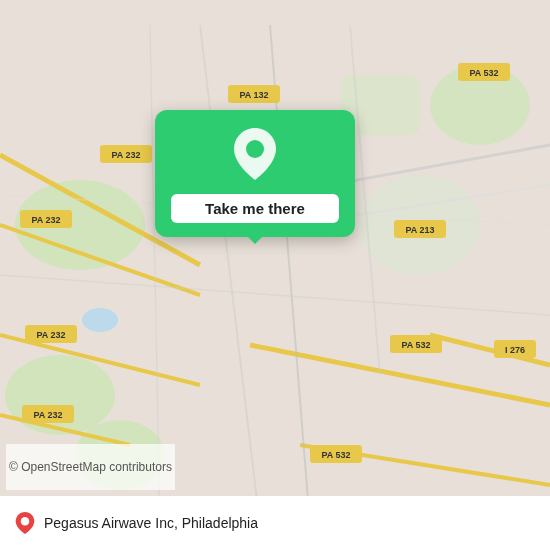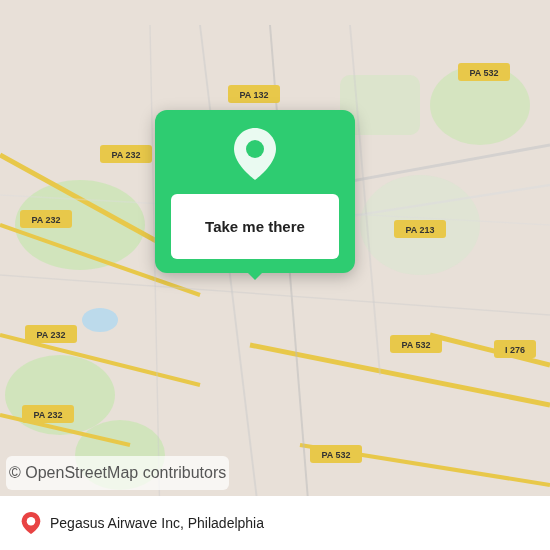--- a/index.html
+++ b/index.html
@@ -19,21 +19,21 @@
       background: #e8e0d8;
       position: absolute;
       top: 0; left: 0;
     }
 
     
     #bottom-bar {
       position: absolute;
       bottom: 0; left: 0; right: 0;
       background: white;
-      padding: 10px 20px;
+      padding: 10px 14px;
       display: flex;
       align-items: center;
       justify-content: space-between;
       height: 54px;
       z-index: 10;
     }
 
     #location-info {
       display: flex;
       align-items: center;
@@ -54,26 +54,26 @@
     #moovit-logo {
       display: flex;
       align-items: center;
     }
 
     
     #copyright {
       position: absolute;
       bottom: 60px;
       left: 6px;
-      font-size: 16px;
+      font-size: 12px;
       color: #555;
       z-index: 10;
       background: rgba(255,255,255,0.7);
-      padding: 8px 3px;
-      border-radius: 6px;
+      padding: 16px 3px;
+      border-radius: 0;
     }
 
     
     #popup-card {
       position: absolute;
       top: 110px;
       left: 155px;
       width: 200px;
       background: #2ecc71;
       border-radius: 12px;
@@ -86,21 +86,21 @@
     }
 
     #popup-icon {
       margin-bottom: 10px;
     }
 
     #popup-button {
       background: white;
       border: none;
       border-radius: 6px;
-      padding: 24px 24px;
+      padding: 6px 24px;
       font-size: 15px;
       font-weight: 600;
       color: #222;
       cursor: pointer;
       width: 100%;
       text-align: center;
     }
 
     
     #popup-card::after {

